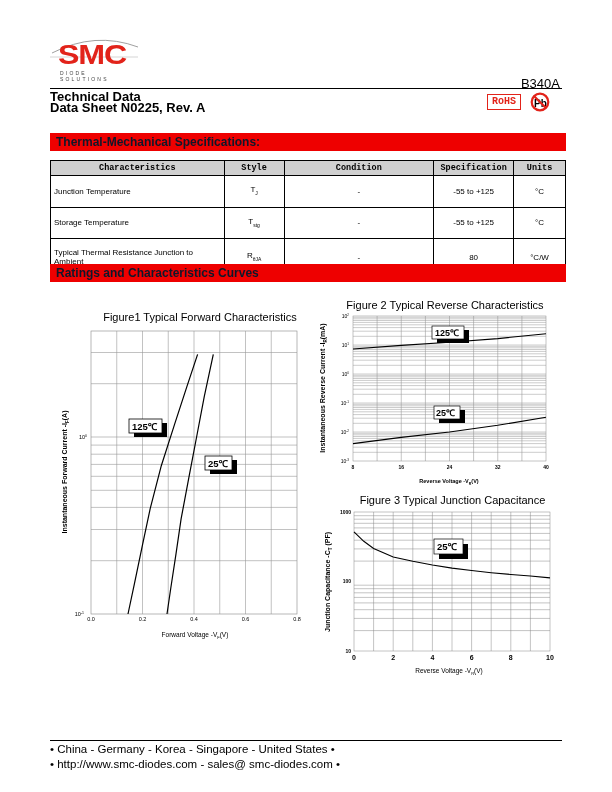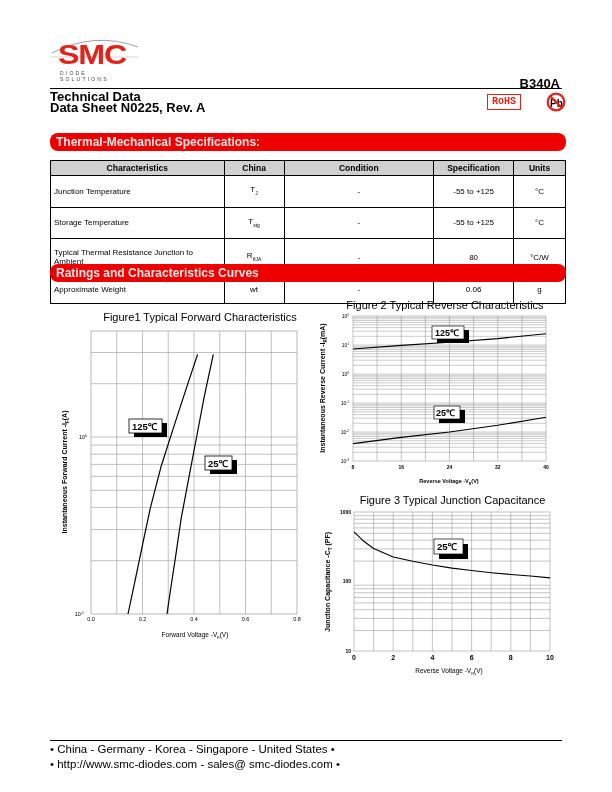--- a/index.html
+++ b/index.html
@@ -1,28 +1,28 @@
 <!DOCTYPE html>
 <html><head>
 <meta charset="utf-8">
 <style>
   * { box-sizing: border-box; margin: 0; padding: 0; }
   body { width: 612px; height: 792px; background: #fff; position: relative; font-family: "Liberation Sans", sans-serif; color: #000; overflow: hidden; }
   .abs { position: absolute; }
   .logo { left: 52px; left: 50px; top: 33px; width: 85px; height: 44px; }
   .logo-text { position: absolute; left: 8px; top: 8px; font-family: "Liberation Sans", sans-serif; font-weight: bold; font-size: 28px; color: #e2231a; letter-spacing: -1px; line-height: 28px; transform: scaleX(1.15); transform-origin: left; }
   .logo-sub { position: absolute; left: 10px; top: 37px; font-size: 5px; letter-spacing: 2.2px; color: #444; }
-  .part { right: 52px; top: 76px; font-weight: bold; font-size: 13px; text-align: right; }
+  .part { right: 52px; top: 76px; font-weight: normal; font-size: 13px; text-align: right; }
   .hrule { left: 50px; width: 512px; height: 1px; background: #000; }
   .tech { left: 50px; top: 91px; font-weight: bold; font-size: 13px; line-height: 11px; }
   .rohs { left: 487px; top: 94px; width: 34px; height: 16px; border: 1.5px solid #e2231a; color: #e2231a; font-weight: bold; font-size: 10px; text-align: center; line-height: 13px; font-family: Liberation Mono, monospace; }
-  .pb { left: 530px; top: 92px; width: 20px; height: 20px; margin-left: 16px; }
-  .section { left: 50px; width: 516px; height: 18px; background: #ee0000; color: #e5e5e5; font-weight: bold; font-size: 12px; line-height: 18px; padding-left: 6px; border-radius: 8px; }
+  .pb { left: 530px; top: 92px; width: 20px; height: 20px; }
+  .section { left: 50px; width: 516px; height: 18px; background: #ee0000; color: #0f172a; font-weight: bold; font-size: 12px; line-height: 18px; padding-left: 6px; }
   table.spec { position: absolute; left: 50px; top: 160px; width: 516px; border-collapse: collapse; font-size: 8px; }
-  table.spec th { background: #d0d0d0; font-weight: bold; font-size: 8.5px; border: 1px solid #000; height: 15px; }
+  table.spec th { background: #d0d0d0; font-weight: bold; font-size: 8.5px; border: 1px solid #000; height: 15px; font-family: Liberation Mono, monospace; }
   table.spec td { border: 1px solid #000; padding: 9px 3px; height: 11px; line-height: 9px; }
   table.spec td.c { text-align: center; }
   .fig-title { font-size: 11px; text-align: center; }
   .fig-title.b { font-weight: normal; }
   svg text { font-family: "Liberation Sans", sans-serif; }
   .footer { left: 50px; width: 512px; text-align: left; font-size: 11.5px; line-height: 15px; }
 </style>
 </head>
 <body>
 
@@ -55,21 +55,21 @@
   <colgroup>
       <col style="width:174px">
       <col style="width:60px">
       <col style="width:150px">
       <col style="width:80px">
       <col style="width:52px">
     </colgroup>
   <thead>
     <tr>
       <th>Characteristics</th>
-      <th>China</th>
+      <th>Style</th>
       <th>Condition</th>
       <th>Specification</th>
       <th>Units</th>
     </tr>
   </thead>
   <tbody>
     <tr>
       <td>Junction Temperature</td>
       <td class="c"><span>T</span><sub style="font-size:5px">J</sub></td>
       <td class="c">-</td>
@@ -82,27 +82,20 @@
       <td class="c">-</td>
       <td class="c">-55 to +125</td>
       <td class="c">°C</td>
     </tr>
     <tr>
       <td style="height:20px">Typical Thermal Resistance Junction to Ambient</td>
       <td class="c"><span>R</span><sub style="font-size:5px">θJA</sub></td>
       <td class="c">-</td>
       <td class="c">80</td>
       <td class="c">°C/W</td>
-    </tr>
-    <tr>
-      <td>Approximate Weight</td>
-      <td class="c"><span>wt</span></td>
-      <td class="c">-</td>
-      <td class="c">0.06</td>
-      <td class="c">g</td>
     </tr>
   </tbody>
 </table>
 
 <div class="abs section" style="top:264px">Ratings and Characteristics Curves</div>
 
 <div class="abs" style="left:50px;top:295px;width:260px;height:350px">
   <div class="abs fig-title" style="left:40px;top:16px;width:220px">Figure1 Typical Forward Characteristics</div>
   <svg class="abs" style="left:0;top:0" width="260" height="350">
     <g stroke="#999" stroke-width="0.6" fill="none">

